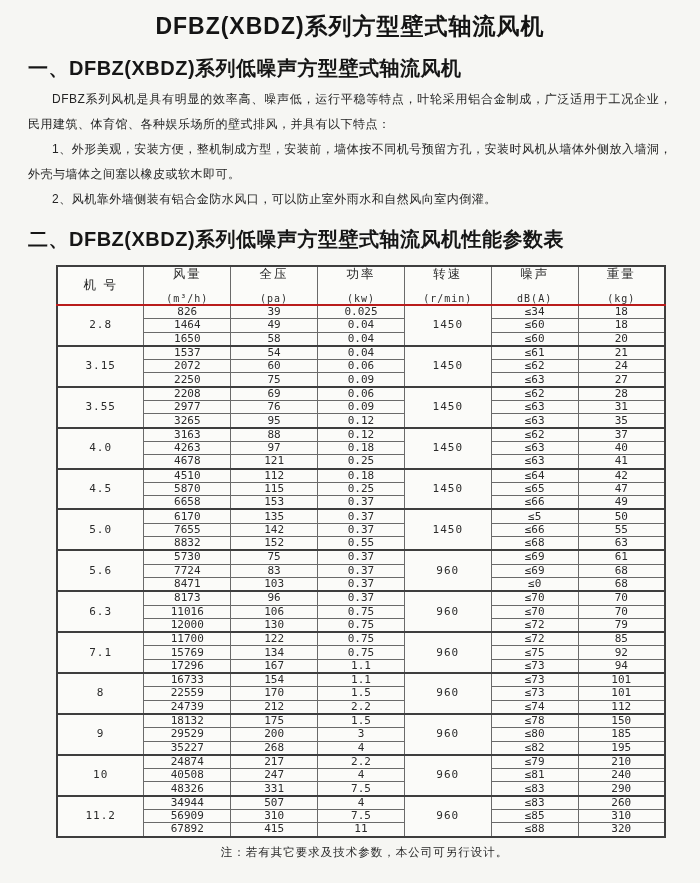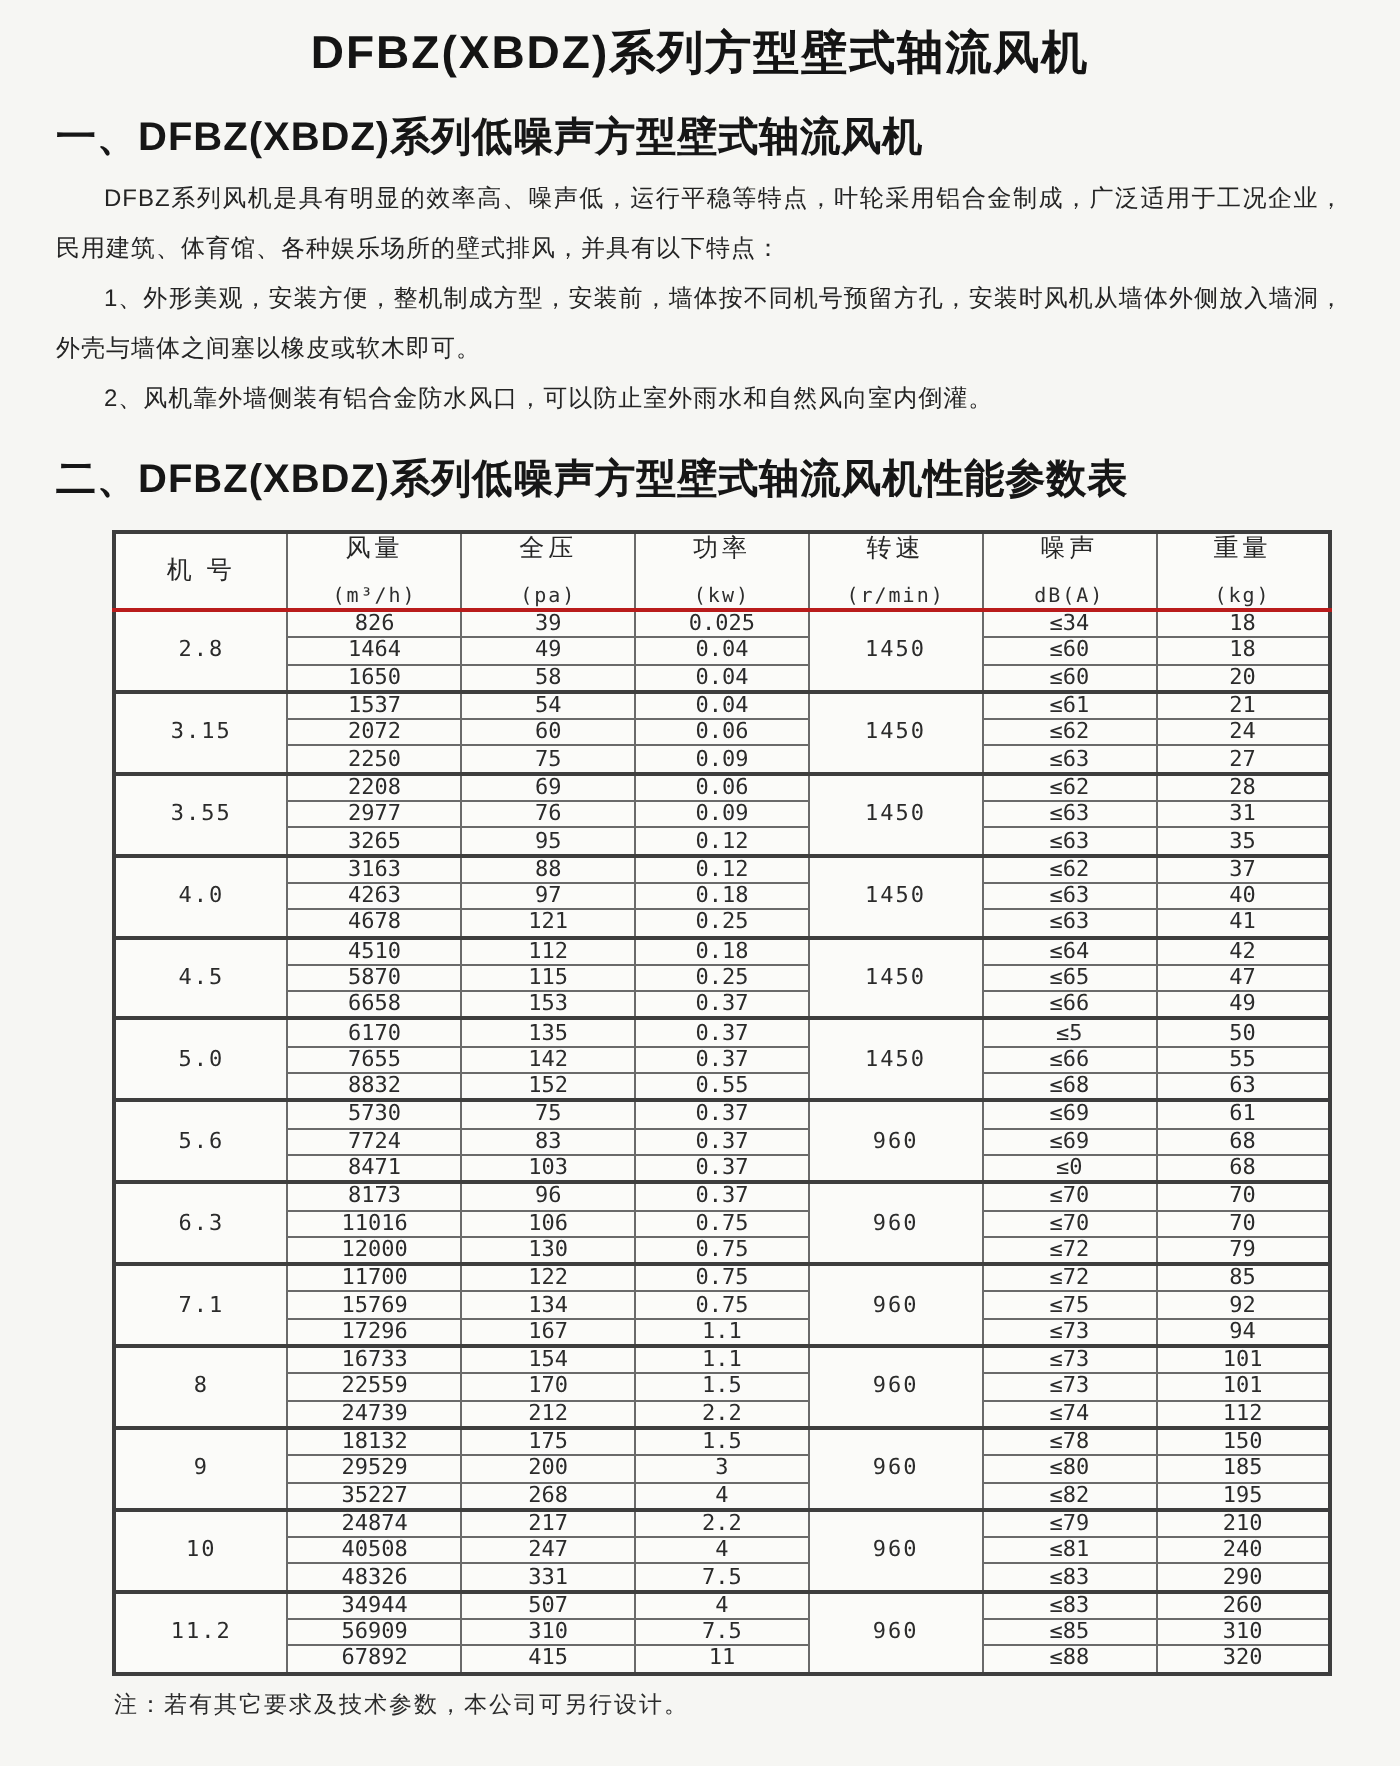--- a/index.html
+++ b/index.html
@@ -49,21 +49,21 @@
     font-family:"DejaVu Sans Mono","Liberation Mono",monospace;
   }
   tr.group-start td{border-top:2px solid #3e3e3e;}
   td.model-cell,td.speed-cell{
     font-size:11.5px;letter-spacing:1px;
   }
   .hname{font-size:12.5px;letter-spacing:2px;line-height:15px;color:#262626;}
   .hunit{font-size:10px;line-height:11px;color:#2e2e2e;
          font-family:"DejaVu Sans Mono","Liberation Mono",monospace;letter-spacing:1px;margin-top:11px;}
   .footnote{
-    font-size:11.5px;margin:7px 0 0 29px;color:#2a2a2a;letter-spacing:1px;
+    font-size:11.5px;margin:7px 0 0 29px;color:#2a2a2a;letter-spacing:1px;text-align:center;
   }
 </style>
 </head>
 <body>
 
 <div class="page">
   <h1 class="doc-title">DFBZ(XBDZ)系列方型壁式轴流风机</h1>
 
   <h2 class="section-heading">一、DFBZ(XBDZ)系列低噪声方型壁式轴流风机</h2>
   <p class="body-par">DFBZ系列风机是具有明显的效率高、噪声低，运行平稳等特点，叶轮采用铝合金制成，广泛适用于工况企业，民用建筑、体育馆、各种娱乐场所的壁式排风，并具有以下特点：</p>

